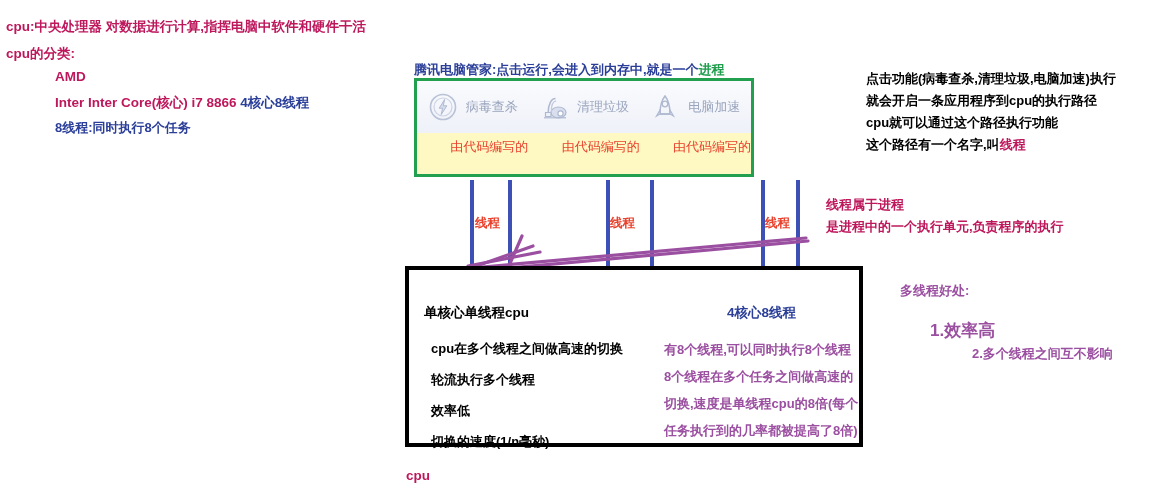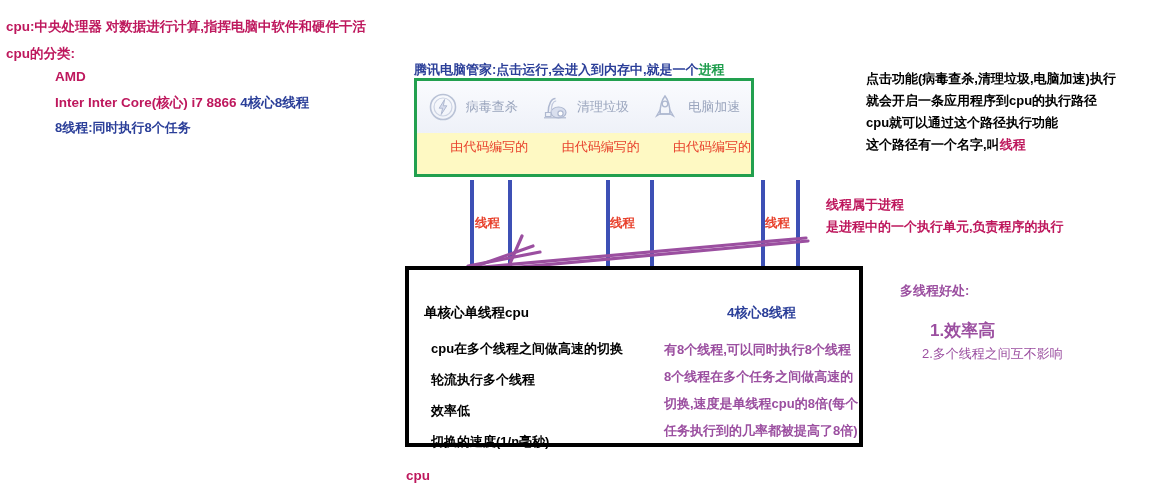--- a/index.html
+++ b/index.html
@@ -175,22 +175,22 @@
   
   #benefits-title {
     left: 884px; top: 282px;
     font-size: 13px; font-weight: bold; margin-left: 16px;
   }
   #benefit-1 {
     left: 930px; top: 319px;
     font-size: 17px; font-weight: bold;
   }
   #benefit-2 {
-    left: 922px; top: 345px;
-    font-size: 13px; font-weight: normal;
+    left: 972px; top: 345px;
+    font-size: 13px; font-weight: bold;
   }
 </style>
 </head>
 <body>
 
 <div class="abs nowrap c-red bold" id="note-cpu-def">cpu:中央处理器 对数据进行计算,指挥电脑中软件和硬件干活</div>
 
 <div class="abs nowrap c-red bold" id="note-cpu-class">cpu的分类:</div>
 
 <div class="abs nowrap c-red bold" id="note-amd">AMD</div>

